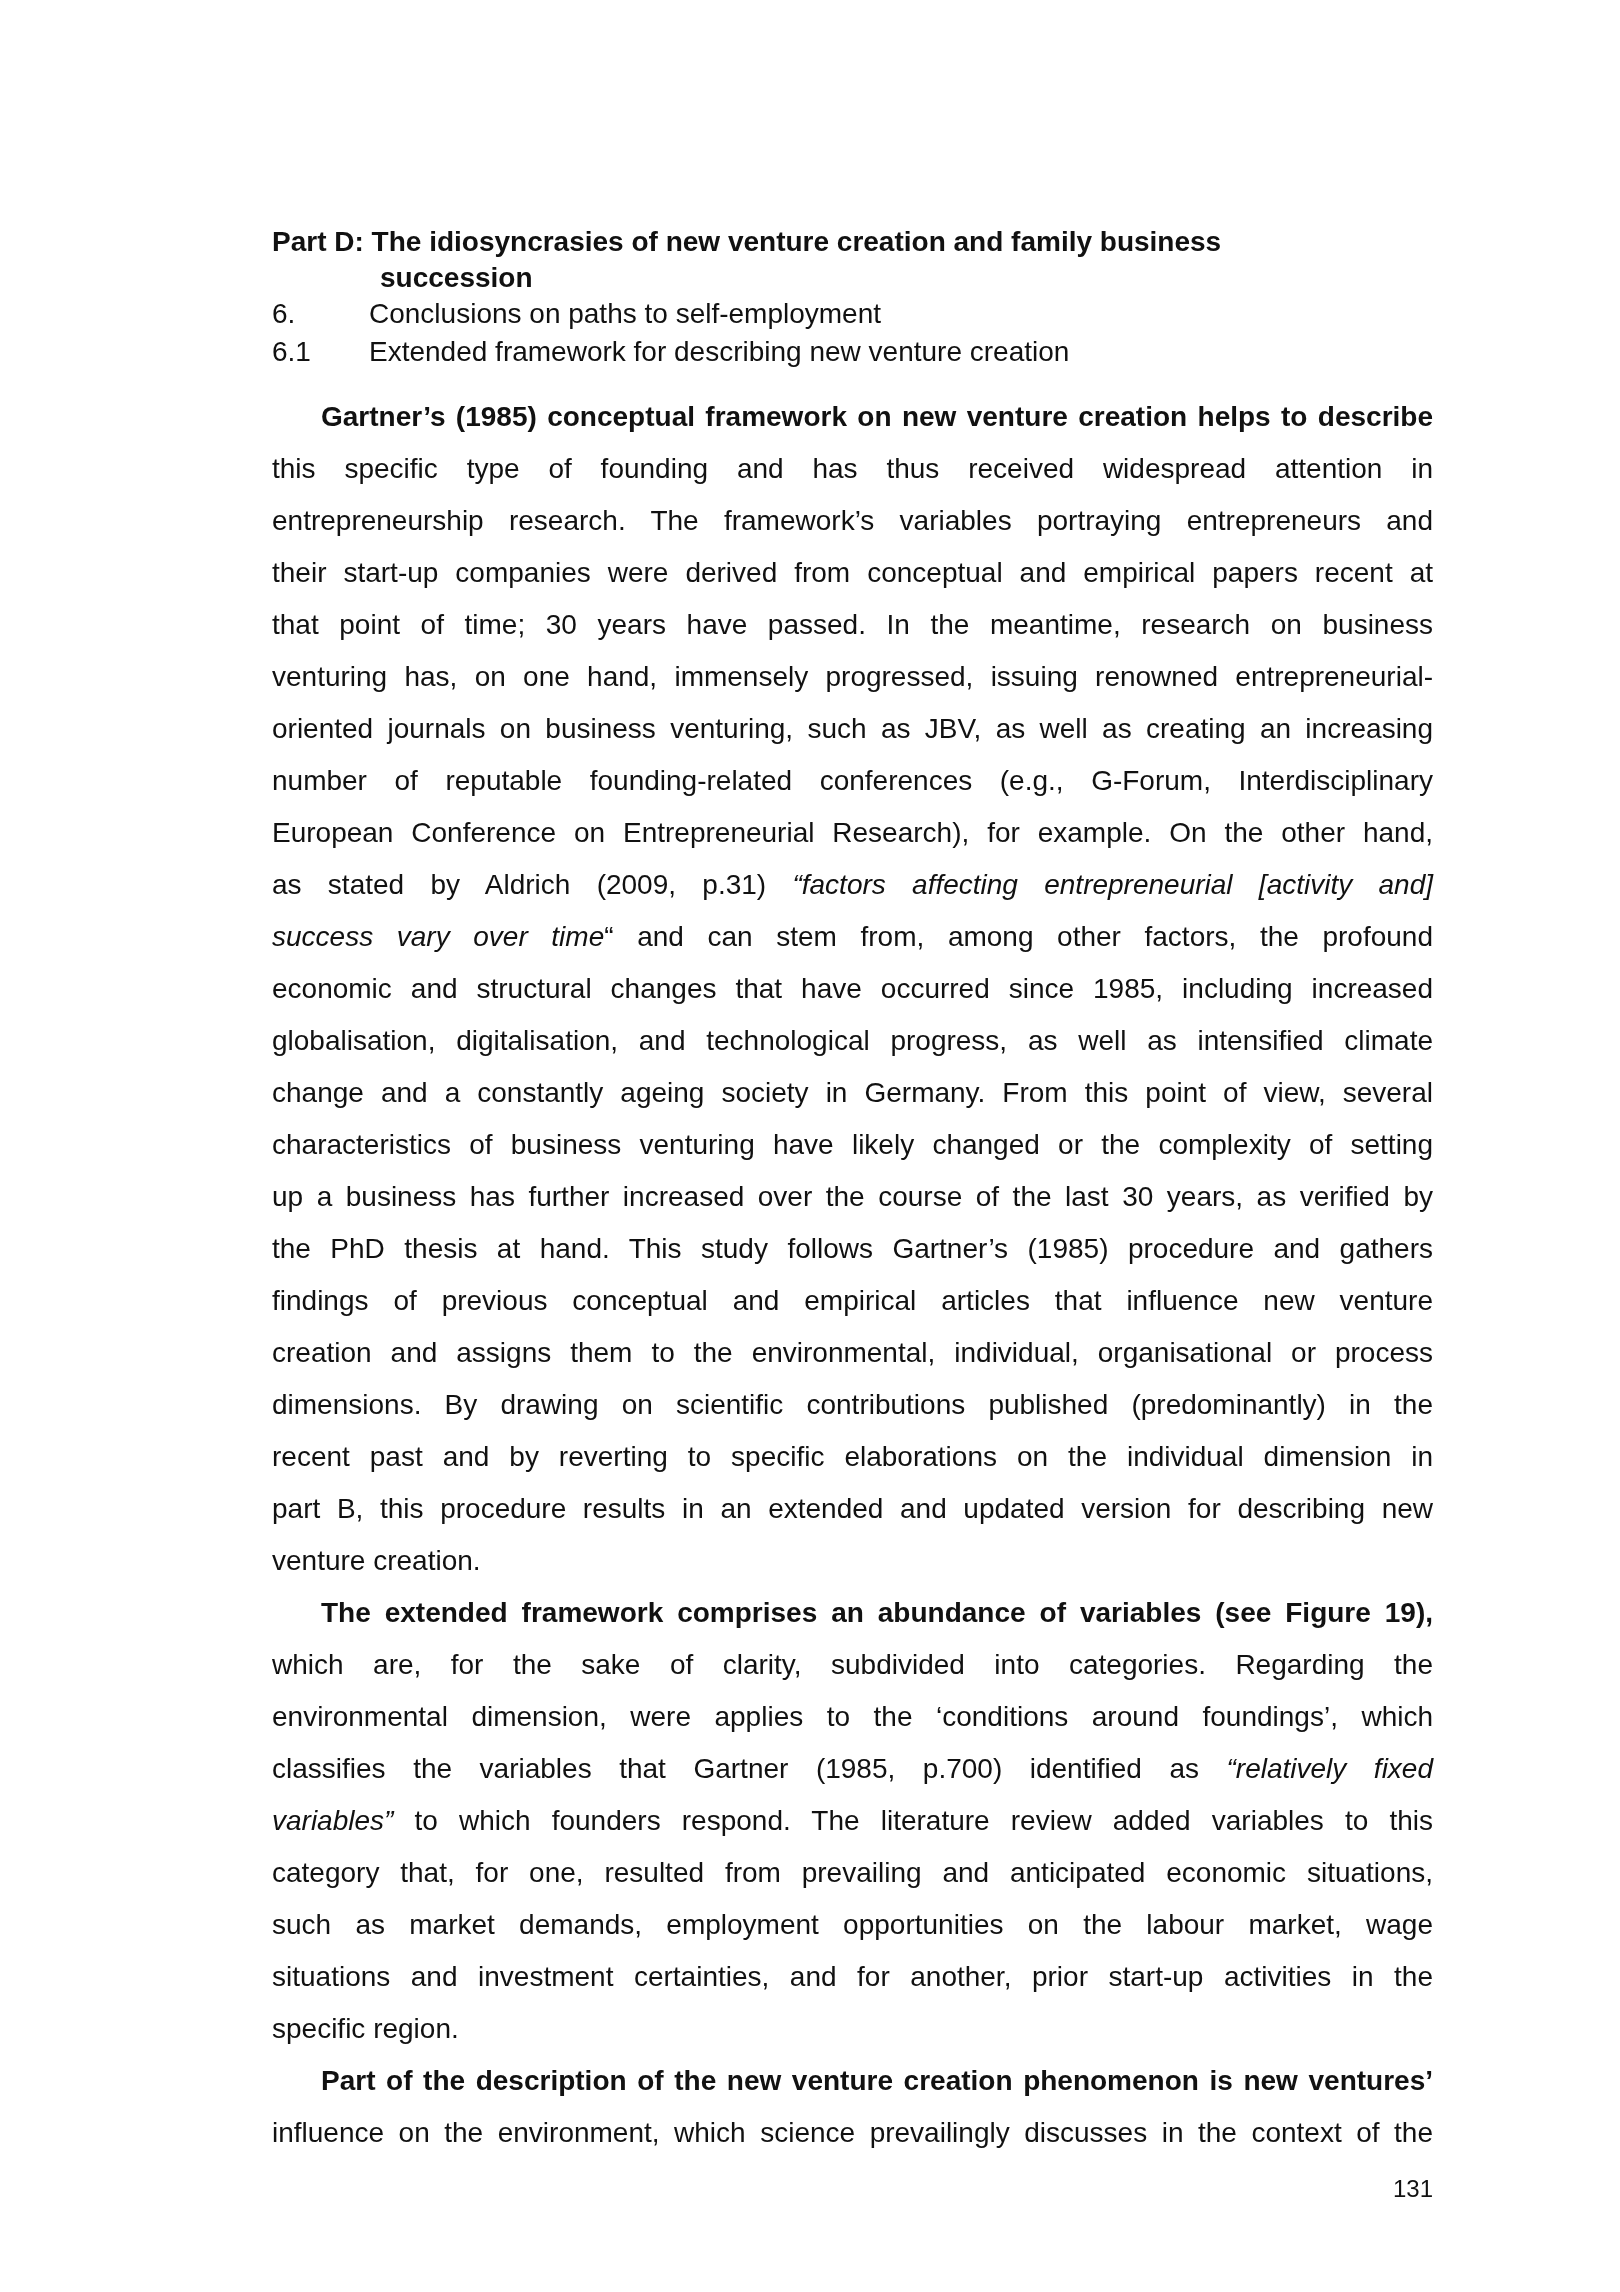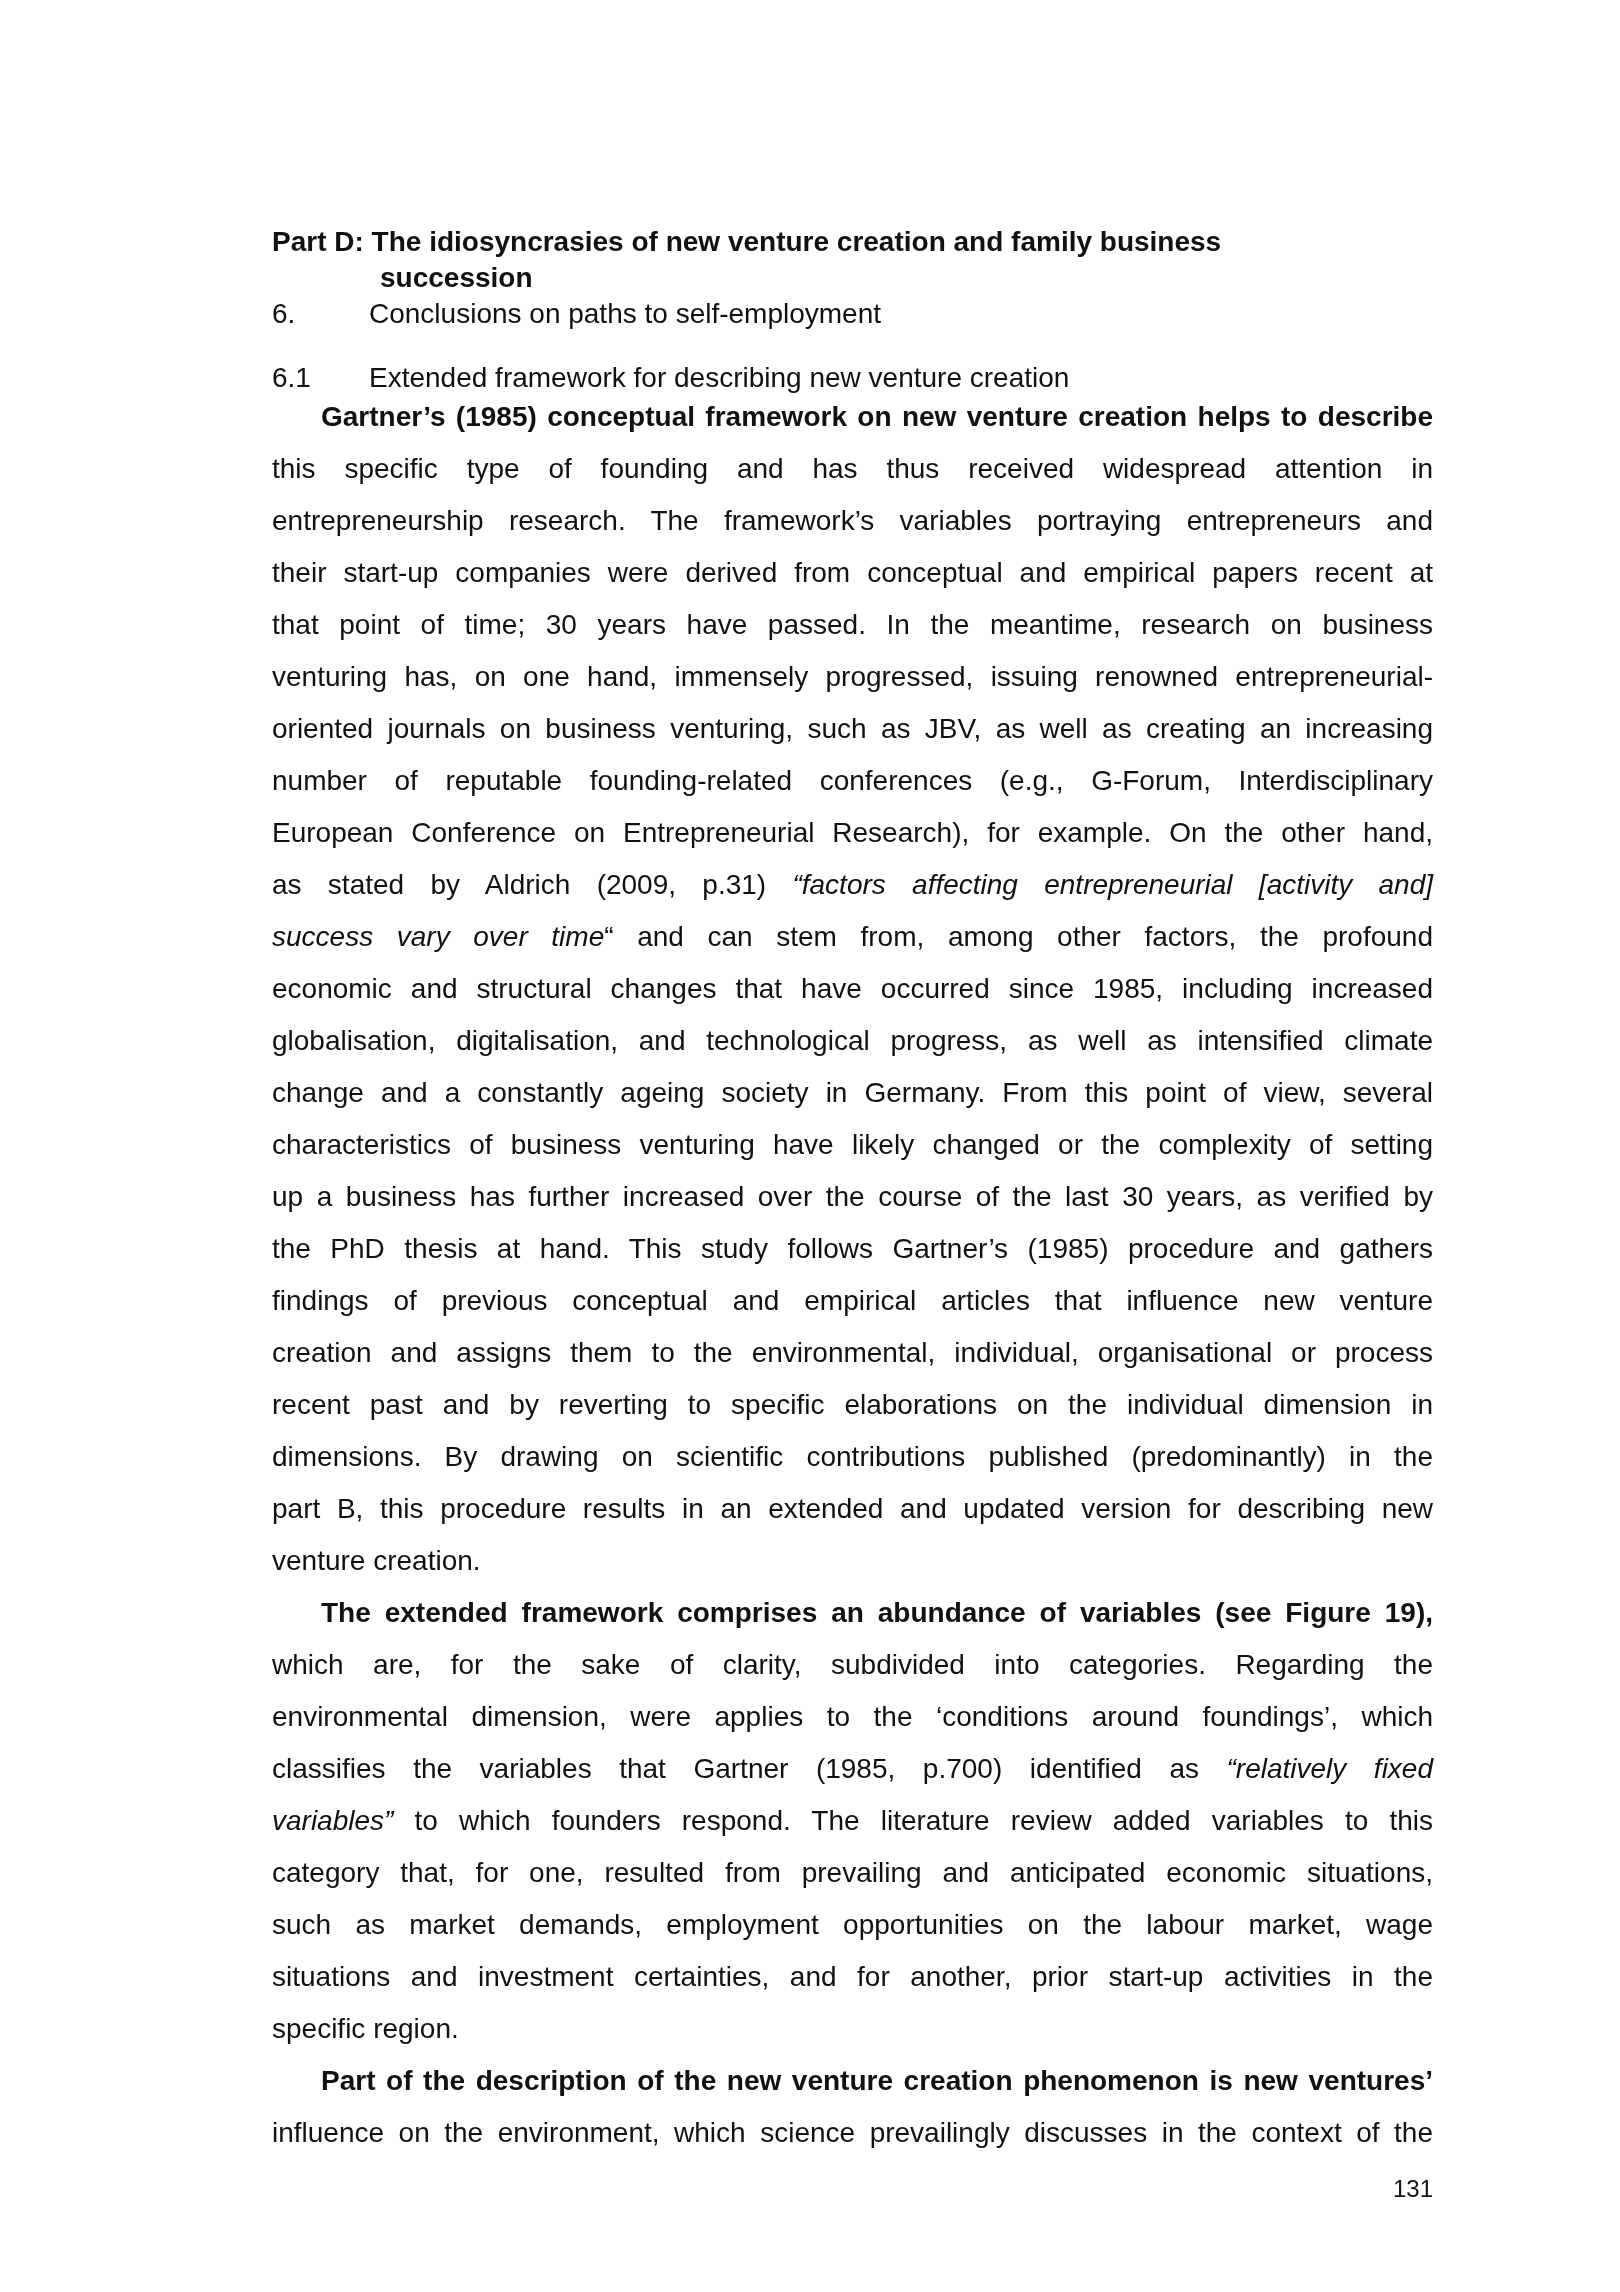--- a/index.html
+++ b/index.html
@@ -41,21 +41,21 @@
       font-weight: normal;
       font-size: 28px;
       line-height: 35px;
       white-space: nowrap;
     }
     .sec-heading .num {
       display: inline-block;
       width: 97px;
     }
     #h6 { top: 296px; }
-    #h61 { top: 360px; }
+    #h61 { top: 334px; }
     .body-text {
       position: absolute;
       top: 396px;
       left: 0;
       width: 1161px;
       font-size: 28px;
     }
     .ln {
       display: block;
       height: 52px;
@@ -114,22 +114,22 @@
       <span class="ln"><span>as stated by Aldrich (2009, p.31) </span><em>“factors affecting entrepreneurial [activity and]</em></span>
       <span class="ln"><em>success vary over time</em><span>“ and can stem from, among other factors, the profound</span></span>
       <span class="ln">economic and structural changes that have occurred since 1985, including increased</span>
       <span class="ln">globalisation, digitalisation, and technological progress, as well as intensified climate</span>
       <span class="ln">change and a constantly ageing society in Germany. From this point of view, several</span>
       <span class="ln">characteristics of business venturing have likely changed or the complexity of setting</span>
       <span class="ln">up a business has further increased over the course of the last 30 years, as verified by</span>
       <span class="ln">the PhD thesis at hand. This study follows Gartner’s (1985) procedure and gathers</span>
       <span class="ln">findings of previous conceptual and empirical articles that influence new venture</span>
       <span class="ln">creation and assigns them to the environmental, individual, organisational or process</span>
+      <span class="ln">dimensions. By drawing on scientific contributions published (predominantly) in the</span>
       <span class="ln">recent past and by reverting to specific elaborations on the individual dimension in</span>
-      <span class="ln">dimensions. By drawing on scientific contributions published (predominantly) in the</span>
       <span class="ln">part B, this procedure results in an extended and updated version for describing new</span>
       <span class="ln last">venture creation.</span>
     </div>
 
     <div class="para">
       <span class="ln indent">The extended framework comprises an abundance of variables (see Figure 19),</span>
       <span class="ln">which are, for the sake of clarity, subdivided into categories. Regarding the</span>
       <span class="ln">environmental dimension, were applies to the ‘conditions around foundings’, which</span>
       <span class="ln"><span>classifies the variables that Gartner (1985, p.700) identified as </span><em>“relatively fixed</em></span>
       <span class="ln"><em>variables”</em><span> to which founders respond. The literature review added variables to this</span></span>

